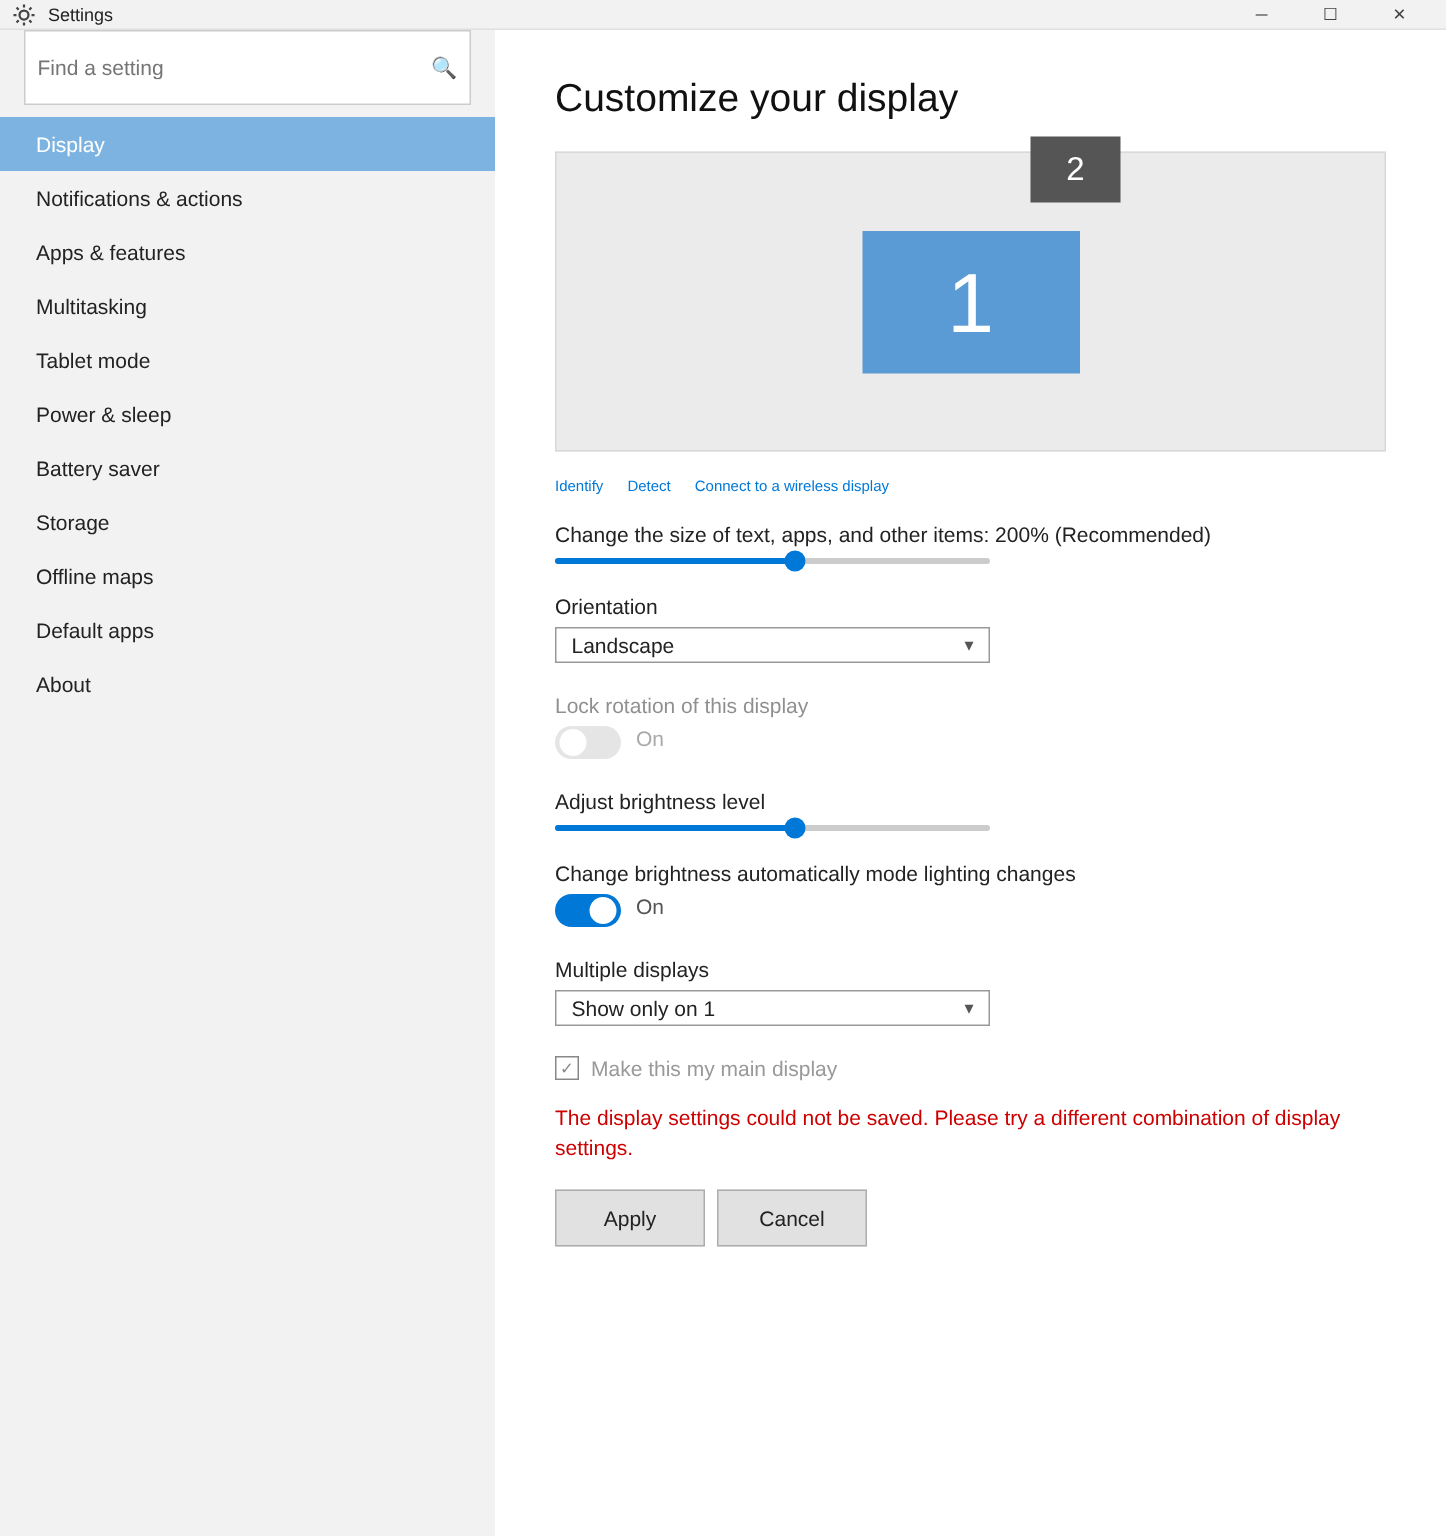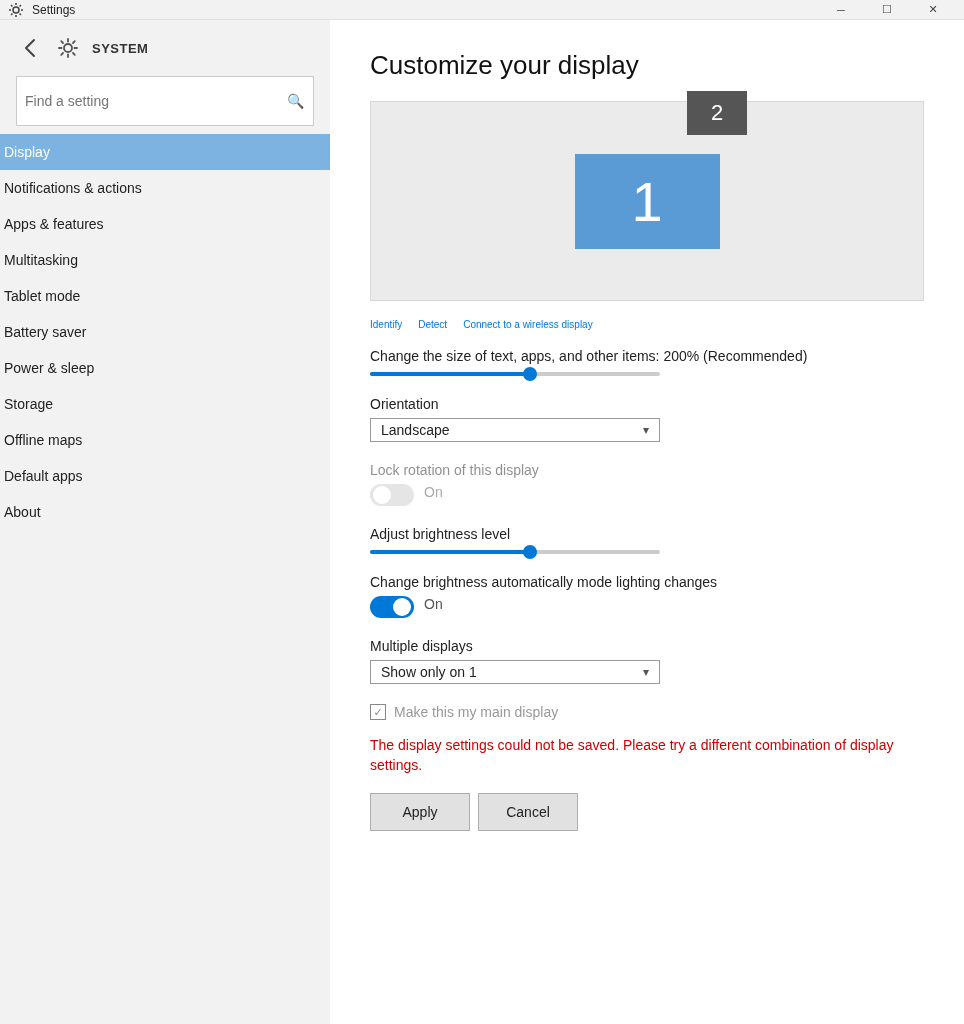--- a/index.html
+++ b/index.html
@@ -48,21 +48,21 @@
       display: flex; align-items: center;
       border: 1px solid #ccc; background: white; padding: 16px 8px;
       width: 100%;
     }
     .search-input {
       border: none; outline: none; flex: 1; font-size: 14px; background: transparent;
     }
     .search-icon { color: #666; font-size: 14px; }
 
     .nav-item {
-      padding: 10px 4px; cursor: pointer; font-size: 14px; color: #222;
+      padding: 10px 24px; cursor: pointer; font-size: 14px; color: #222;
       display: block; text-decoration: none;
     }
     .nav-item.active { background: #7db3e0; color: white; }
 
     
     .content {
       flex: 1; background: white; overflow-y: auto; padding: 30px 40px 40px;
       position: relative;
     }
     .content-title { font-size: 26px; font-weight: 400; color: #111; margin-bottom: 20px; }
@@ -172,51 +172,37 @@
   <div class="titlebar-controls">
     <button class="titlebar-btn">─</button>
     <button class="titlebar-btn">☐</button>
     <button class="titlebar-btn close">✕</button>
   </div>
 </div>
 
 <div class="main-layout">
 
   <div class="sidebar">
-    <div class="sidebar-header">
-      <button class="back-btn">
-        <svg width="12" height="20" viewBox="0 0 12 20">
-          <polyline points="10,2 2,10 10,18" stroke="#444" stroke-width="2" fill="none" stroke-linecap="round" stroke-linejoin="round"></polyline>
-        </svg>
-      </button>
-      <div class="sidebar-system-icon">
-        <svg width="22" height="22" viewBox="0 0 22 22" fill="none" xmlns="http://www.w3.org/2000/svg">
-          <circle cx="11" cy="11" r="4" stroke="#555" stroke-width="1.8"></circle>
-          <path d="M11 2v2.5M11 17.5V20M2 11h2.5M17.5 11H20M4.22 4.22l1.77 1.77M16.01 16.01l1.77 1.77M4.22 17.78l1.77-1.77M16.01 5.99l1.77-1.77" stroke="#555" stroke-width="1.8" stroke-linecap="round"></path>
-        </svg>
-      </div>
-      <span class="sidebar-system-title">SYSTEM</span>
-    </div>
 
     <div class="search-box-container">
       <div class="search-box">
         <input class="search-input" type="text" placeholder="Find a setting" style="">
         <span class="search-icon">🔍</span>
       </div>
     </div>
 
     <nav>
 
       <a class="nav-item active">Display</a>
       <a class="nav-item">Notifications &amp; actions</a>
       <a class="nav-item">Apps &amp; features</a>
       <a class="nav-item">Multitasking</a>
       <a class="nav-item">Tablet mode</a>
+      <a class="nav-item">Power &amp; sleep</a>
       <a class="nav-item">Battery saver</a>
-      <a class="nav-item">Power &amp; sleep</a>
       <a class="nav-item">Storage</a>
       <a class="nav-item">Offline maps</a>
       <a class="nav-item">Default apps</a>
       <a class="nav-item">About</a>
     </nav>
   </div>
 
   <div class="content">
     <h1 class="content-title">Customize your display</h1>
 

